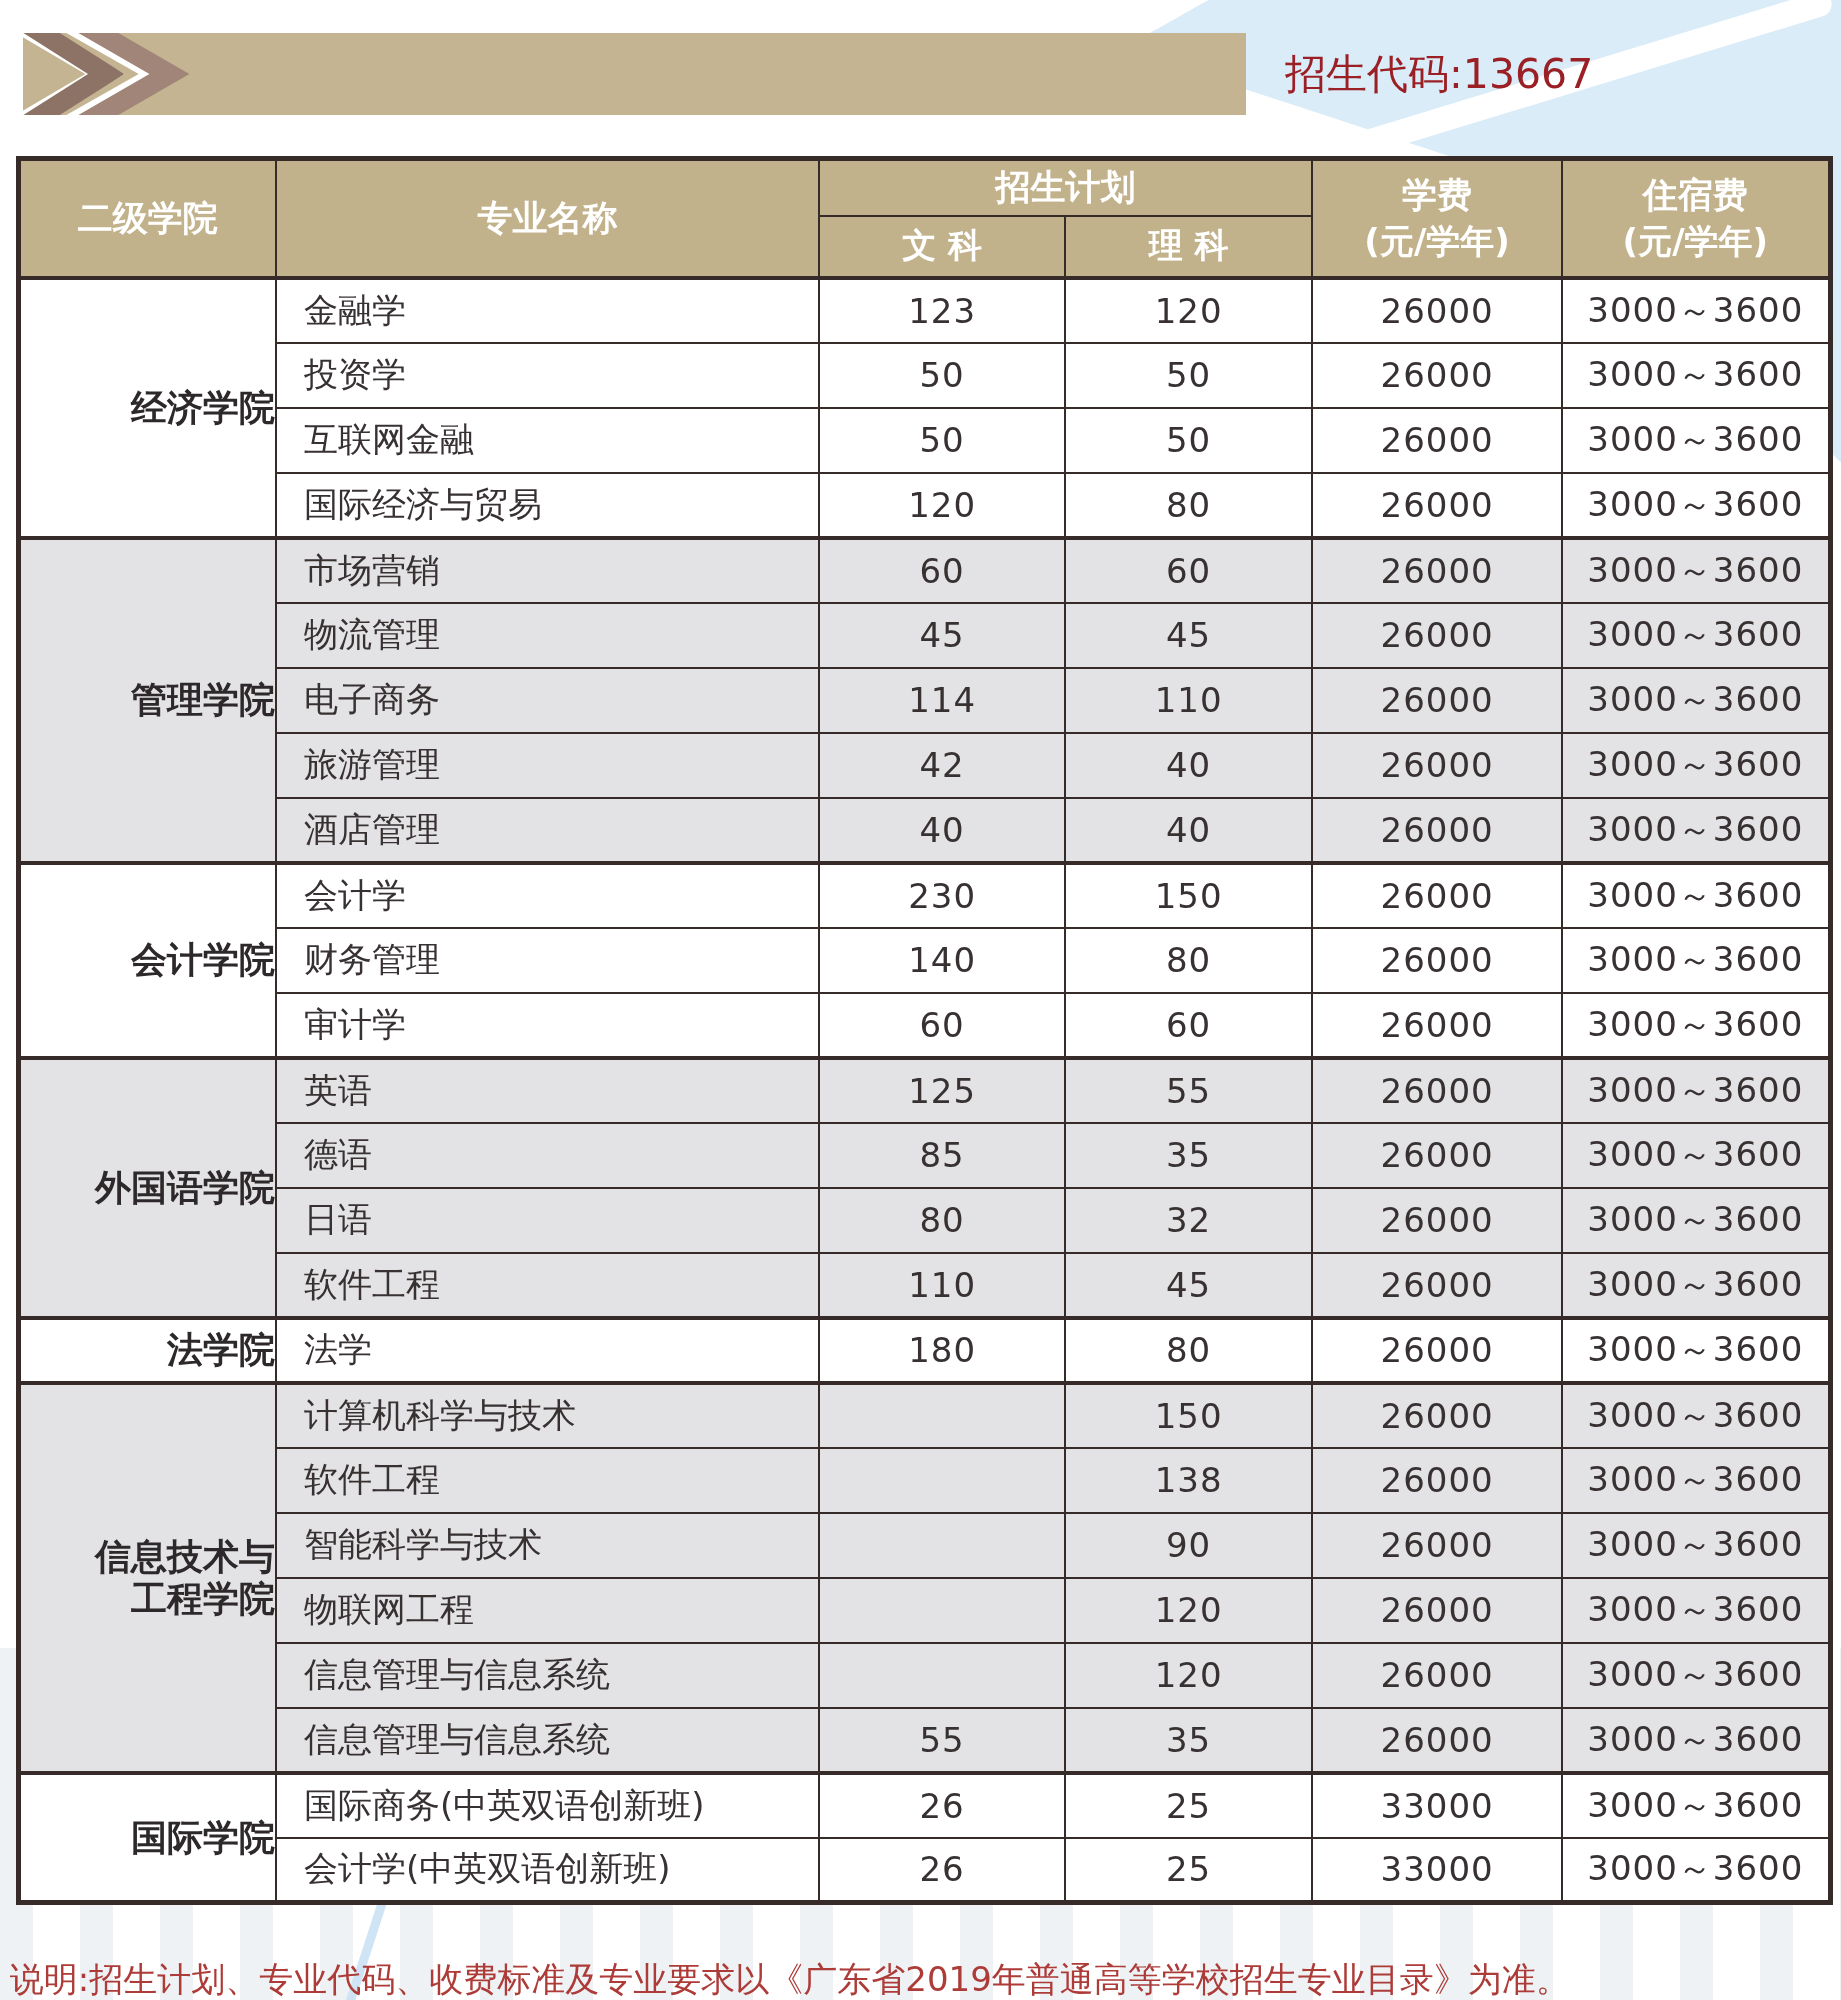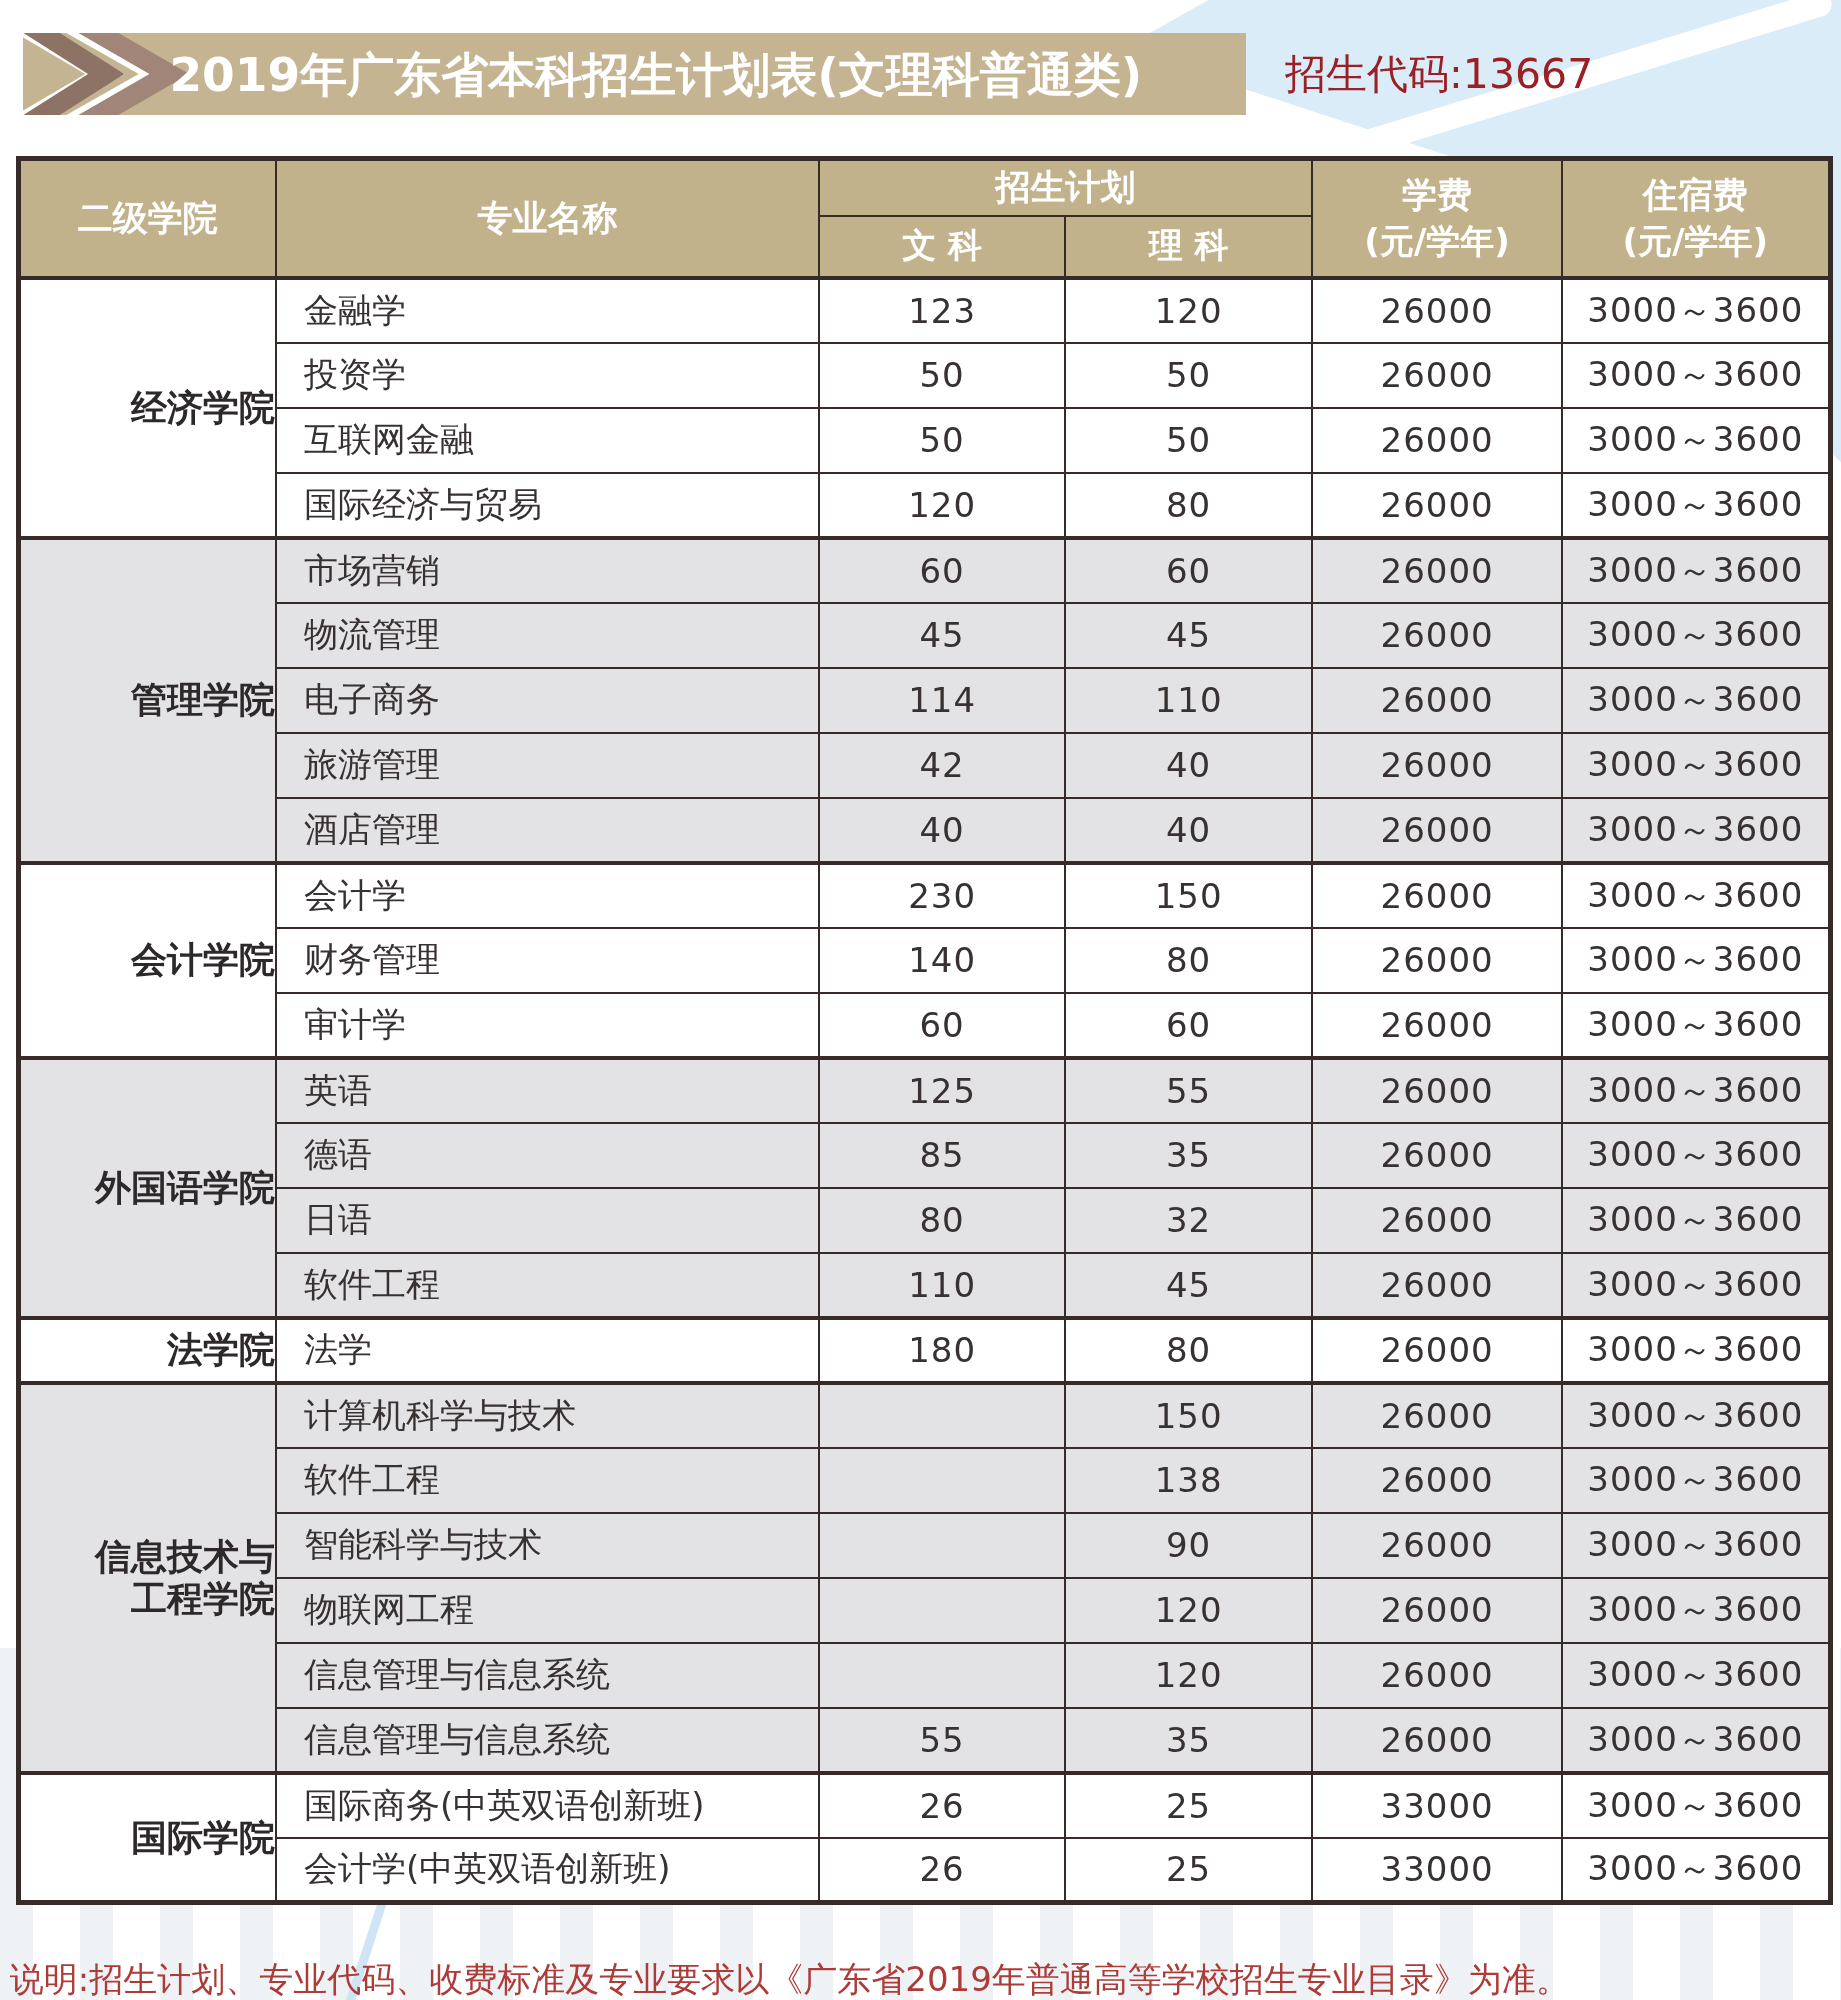--- a/index.html
+++ b/index.html
@@ -93,21 +93,20 @@
 <div class="bg-white-streak"></div>
 <div class="bg-white-streak2"></div>
 <div class="bg-bottom-watermark"></div>
 <div class="bg-blue-sliver"></div>
 
 <div class="banner">
   <div class="chev w1"></div>
   <div class="chev m1"></div>
   <div class="chev w2"></div>
   <div class="chev m2"></div>
-  <div class="banner-title">2019年广东省本科招生计划表(文理科普通类)</div>
 </div>
 <div class="admission-code">招生代码:13667</div>
 
 <div class="tbl-wrap">
 <table>
   <colgroup>
     <col style="width:258px">
         <col style="width:543px">
         <col style="width:246px">
     <col style="width:247px">

